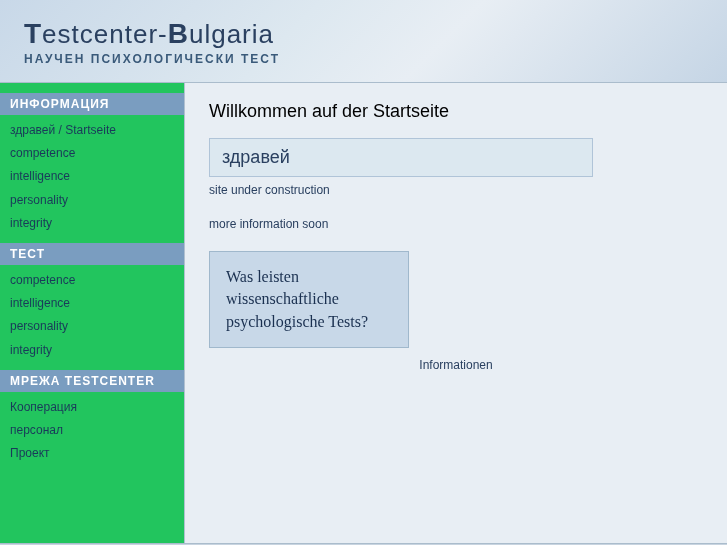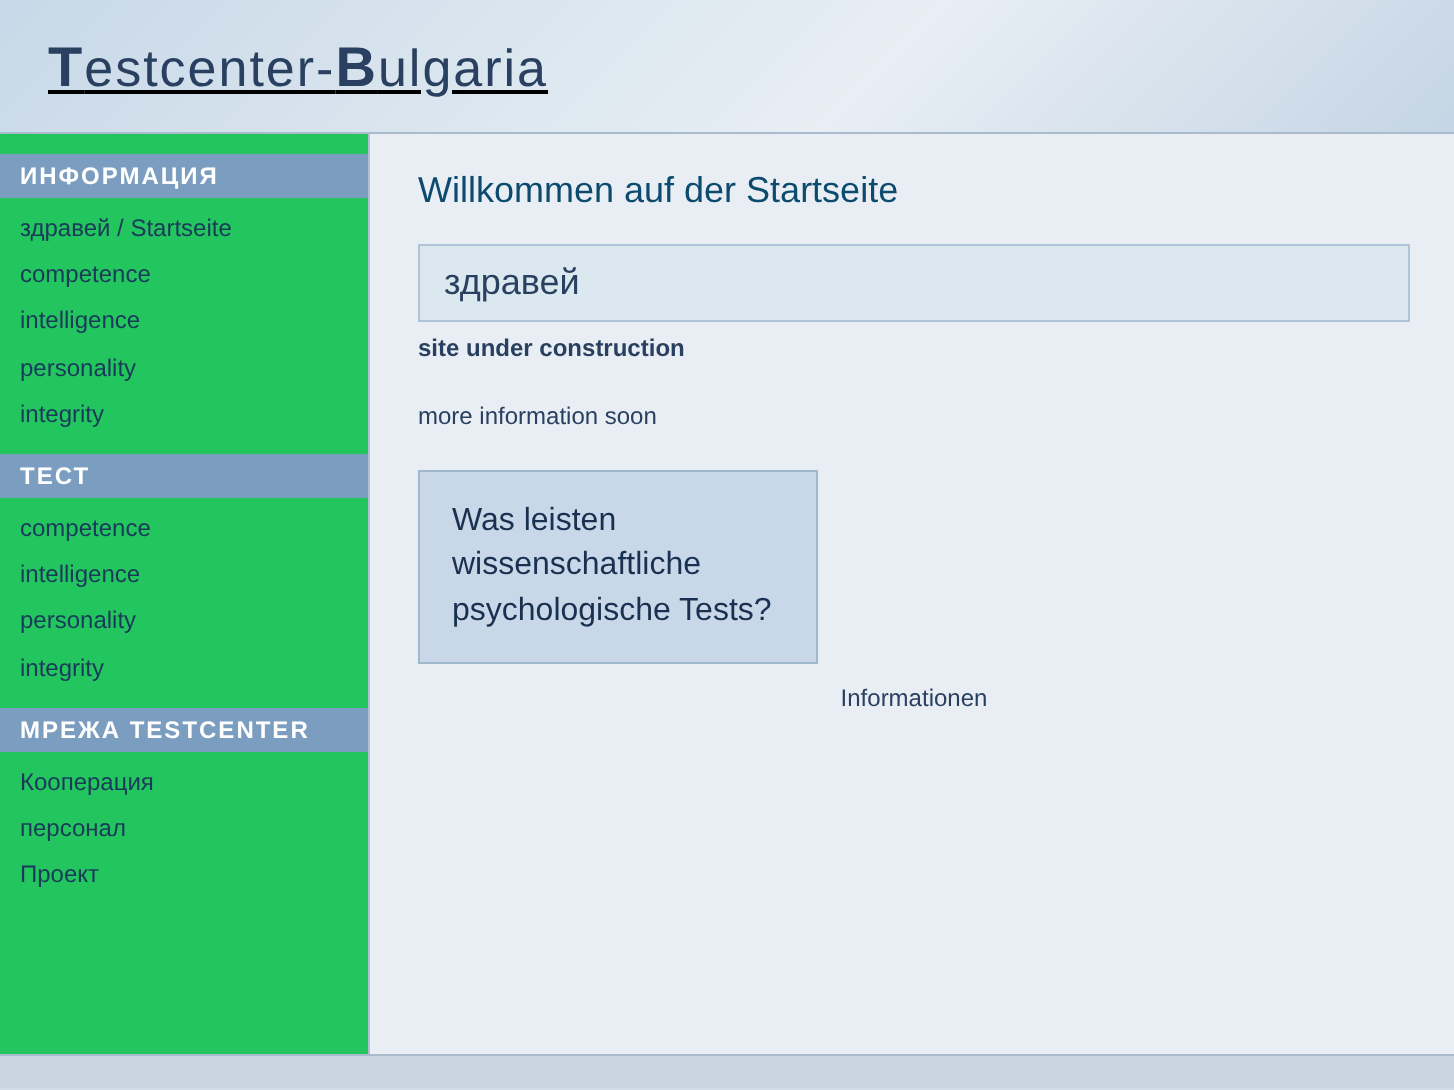--- a/index.html
+++ b/index.html
@@ -9,21 +9,20 @@
       background: #d0dce8;
       width: 727px;
       min-height: 545px;
     }
 
     
     #header {
       background: linear-gradient(135deg, #c8d8e8 0%, #dde8f0 40%, #e8eef4 60%, #c5d5e5 100%);
       padding: 18px 24px 16px 24px;
       border-bottom: 1px solid #aabccc;
-      text-decoration: underline;
     }
     #header h1 {
       font-size: 26px;
       font-weight: normal;
       color: #2a4060;
       letter-spacing: 1px;
     }
     #header h1 span.caps {
       font-size: 28px;
       font-weight: bold;
@@ -79,38 +78,38 @@
 
     
     #content {
       flex: 1;
       background: #e8eef4;
       padding: 18px 24px;
     }
 
     .welcome-title {
       font-size: 18px;
-      color: #0c4a6e;
+      color: #000000;
       font-weight: normal;
       margin-bottom: 16px;
     }
 
     .health-box {
       background: #dce8f0;
       border: 1px solid #b0c4d8;
       padding: 8px 12px;
       font-size: 18px;
       color: #2a4060;
       margin-bottom: 6px;
-      width: 496px;
+      width: 384px;
     }
 
     .under-construction {
       font-size: 12px;
-      font-weight: bold;
+      font-weight: normal;
       color: #2a4060;
       margin-bottom: 4px;
     }
 
     .more-info {
       font-size: 12px;
       color: #2a4060;
       margin-bottom: 20px;
       margin-top: 20px;
     }
@@ -121,20 +120,21 @@
       padding: 14px 16px;
       width: 200px;
       margin-bottom: 10px;
     }
 
     .info-box-text {
       font-size: 16px;
       color: #1a3050;
       line-height: 1.4;
       font-weight: normal;
+      font-family: Liberation Serif, serif;
     }
 
     .informationen {
       font-size: 12px;
       color: #2a4060;
       text-align: center;
     }
 
     
     #footer {
@@ -146,20 +146,21 @@
       color: #4a6070;
     }
   </style>
 </head>
 <body>
 
 <div id="header">
   <h1>
     <span class="caps">T</span><span>estcenter-</span><span class="caps">B</span><span>ulgaria</span>
   </h1>
+  <h2>Научен психологически тест</h2>
 </div>
 
 <div id="main">
 
   <div id="sidebar">
 
     <div class="sidebar-section-header">Информация</div>
     <div class="sidebar-links">
       <a href="#">здравей / Startseite</a>
       <a href="#">competence</a>

